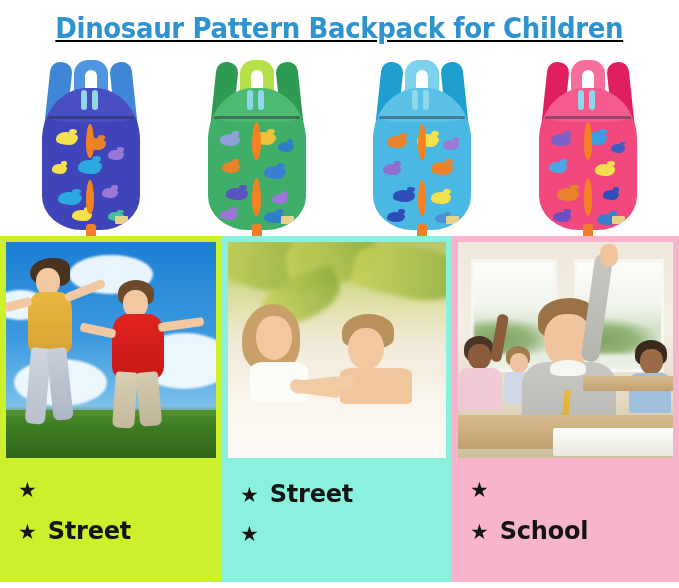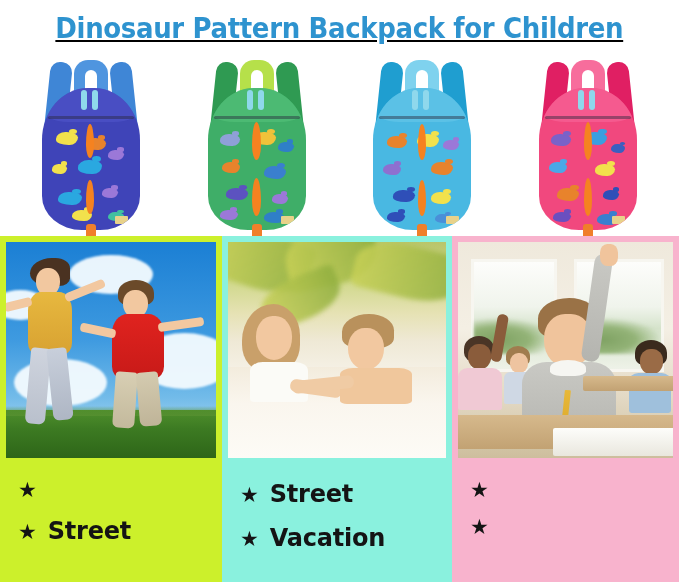--- a/index.html
+++ b/index.html
@@ -486,21 +486,20 @@
           </div>
         </div>
       </div>
       <div class="labels">
         <div class="label-line">
           <span class="star">★</span>
           <span>Street</span>
         </div>
         <div class="label-line">
           <span class="star">★</span>
-          <span>Vacation</span>
         </div>
       </div>
     </div>
 
     <div class="panel p3" style="background:#f8b3cd">
       <div class="photo-wrap">
         <div class="photo">
           <div class="class-bg"></div>
           <div class="window" style="left:6%;  top:8%;  width:40%; height:52%;">
             <div class="foliage"></div>
@@ -542,18 +541,19 @@
           <div class="desk" style="left:58%; top:62%; width:48%; height:7%;"></div>
           <div class="book" style="left:44%; bottom:1%; width:58%; height:13%;"></div>
         </div>
       </div>
       <div class="labels">
         <div class="label-line">
           <span class="star">★</span>
         </div>
         <div class="label-line">
           <span class="star">★</span>
+          <span>School</span>
         </div>
       </div>
     </div>
 
   </div>
 </div>
 
 </body></html>

